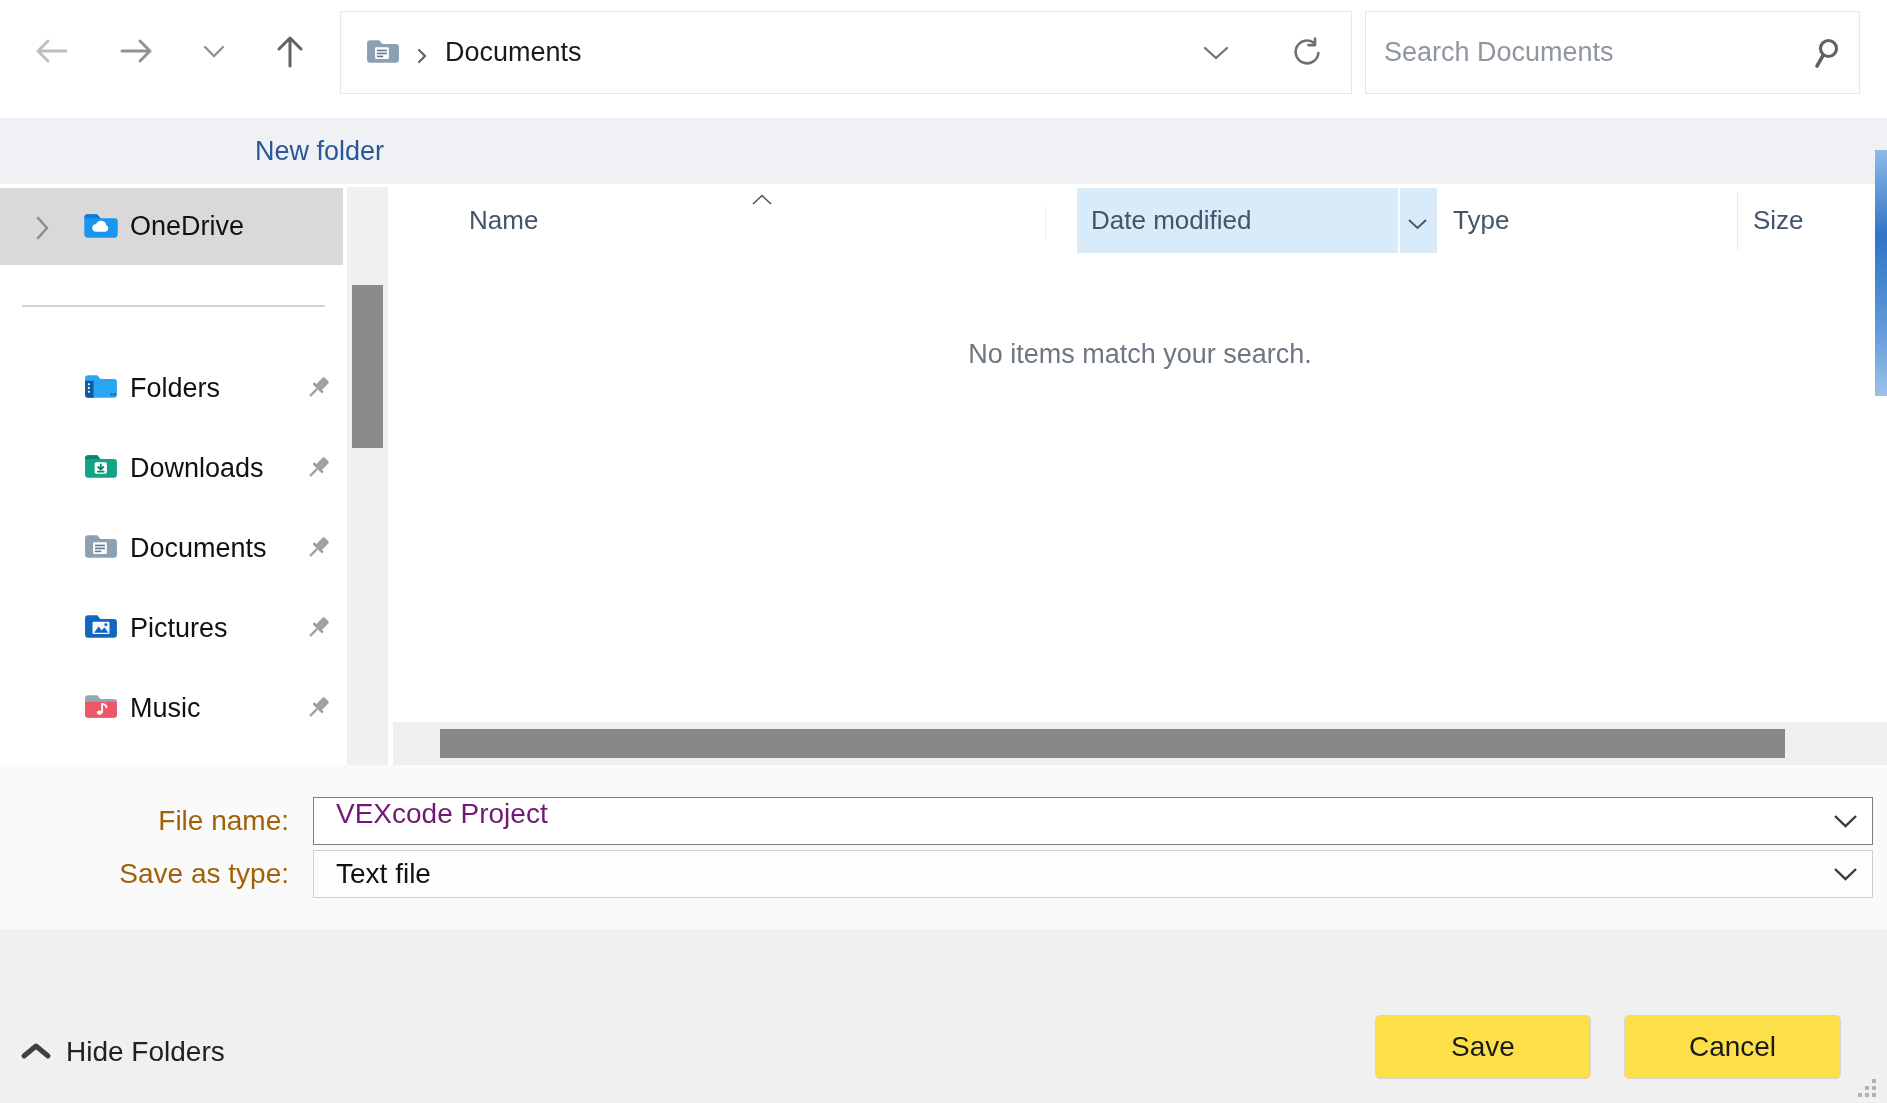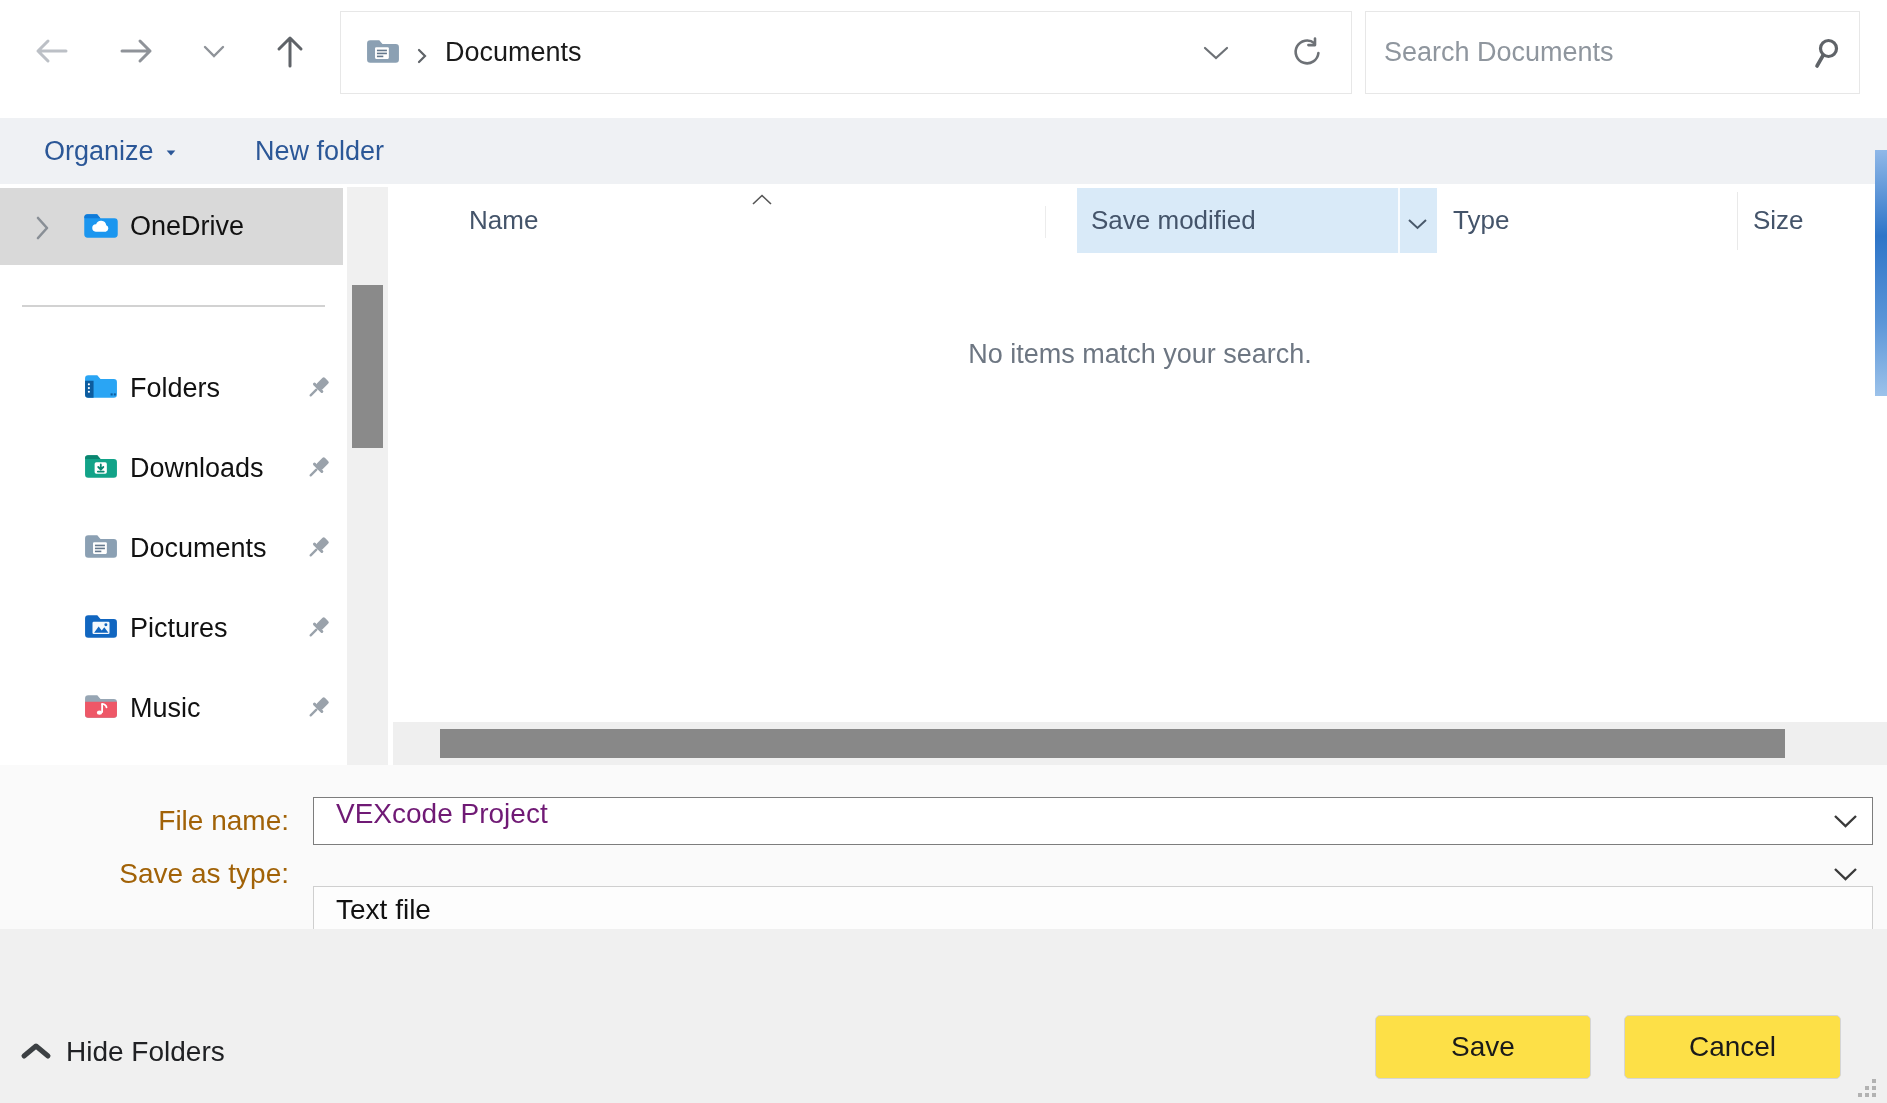--- a/index.html
+++ b/index.html
@@ -84,21 +84,21 @@
   
   .fieldband { position:absolute; left:0; top:765px; width:1887px; height:164px; background:#fafafa; }
   .flabel { position:absolute; left:0; width:289px; height:48px; display:flex; align-items:center;
             justify-content:flex-end; font-size:28px; color:#a16207; }
   .flabel1 { top:32px; } .flabel2 { top:85px; }
   .fname-input { position:absolute; left:313px; top:32px; width:1560px; height:48px; background:#fff;
                  border:1px solid #7d7d7d; font-family:inherit; font-size:28px; color:#701a75;
                  padding:0 70px 14px 22px; outline:none; }
   .ftype-box { position:absolute; left:313px; top:85px; width:1560px; height:48px; background:#fdfdfd;
                border:1px solid #cfcfcf; display:flex; align-items:center; padding-left:22px;
-               font-size:28px; color:#111;margin-top:36px; }
+               font-size:28px; color:#111; }
   .fchev1 { position:absolute; left:1833px; top:49px; }
   .fchev2 { position:absolute; left:1833px; top:102px; }
 
   
   .footband { position:absolute; left:0; top:929px; width:1887px; height:174px; background:#f0f0f0; }
   .hidefolders { position:absolute; left:20px; top:100px; height:46px; display:flex; align-items:center;
                  gap:14px; font-size:28px; color:#202124; }
   .btn { position:absolute; top:86px; height:64px; background:#fde047; border:1px solid #d5d5d5;
          border-radius:5px; font-family:inherit; font-size:28px; color:#1a1a1a; }
   .btn-save { left:1375px; width:216px; }
@@ -174,24 +174,20 @@
       <span class="search-glyph">
         <svg width="34" height="34" viewBox="0 0 34 34" fill="none">
             <circle cx="19.5" cy="12.5" r="8" stroke="#5f6368" stroke-width="3.2"></circle>
             <path d="M14 19.5 8 30" stroke="#5f6368" stroke-width="3.6" stroke-linecap="round"></path>
           </svg>
       </span>
     </div>
   </div>
 
   <div class="toolbar">
-    <div class="tool-item organize">
-      <span>Organize</span>
-      <span class="caret-down-solid" style="transform:scale(.62);"></span>
-    </div>
     <div class="tool-item newfolder">
       <span>New folder</span>
     </div>
     <div class="viewbtn">
       <span>
         <svg width="36" height="34" viewBox="0 0 36 34">
             <rect x="1" y="2" width="34" height="3.4" fill="#141414"></rect>
             <rect x="1" y="10.2" width="34" height="3.4" fill="#141414"></rect>
             <rect x="1" y="18.4" width="34" height="3.4" fill="#141414"></rect>
             <rect x="1" y="26.6" width="34" height="3.4" fill="#141414"></rect>
@@ -340,21 +336,21 @@
   <div class="main">
     <div class="hdr">
       <span class="sort-caret">
         <svg width="22" height="11" viewBox="0 0 22 11" fill="none">
             <path d="M2 10 11 1.5 20 10" stroke="#555" stroke-width="1.6"></path>
           </svg>
       </span>
       <div class="hdr-label hdr-name">Name</div>
       <div class="hdiv1"></div>
       <div class="hdr-date">
-        <span class="dlabel">Save modified</span>
+        <span class="dlabel">Date modified</span>
         <span class="ddiv"></span>
         <span class="dchev">
           <svg width="21" height="12" viewBox="0 0 21 12" fill="none">
               <path d="M2 2l8.5 8L19 2" stroke="#49596b" stroke-width="2"></path>
             </svg>
         </span>
       </div>
       <div class="hdr-label hdr-type">Type</div>
       <div class="hdiv2"></div>
       <div class="hdr-label hdr-size">Size</div>

